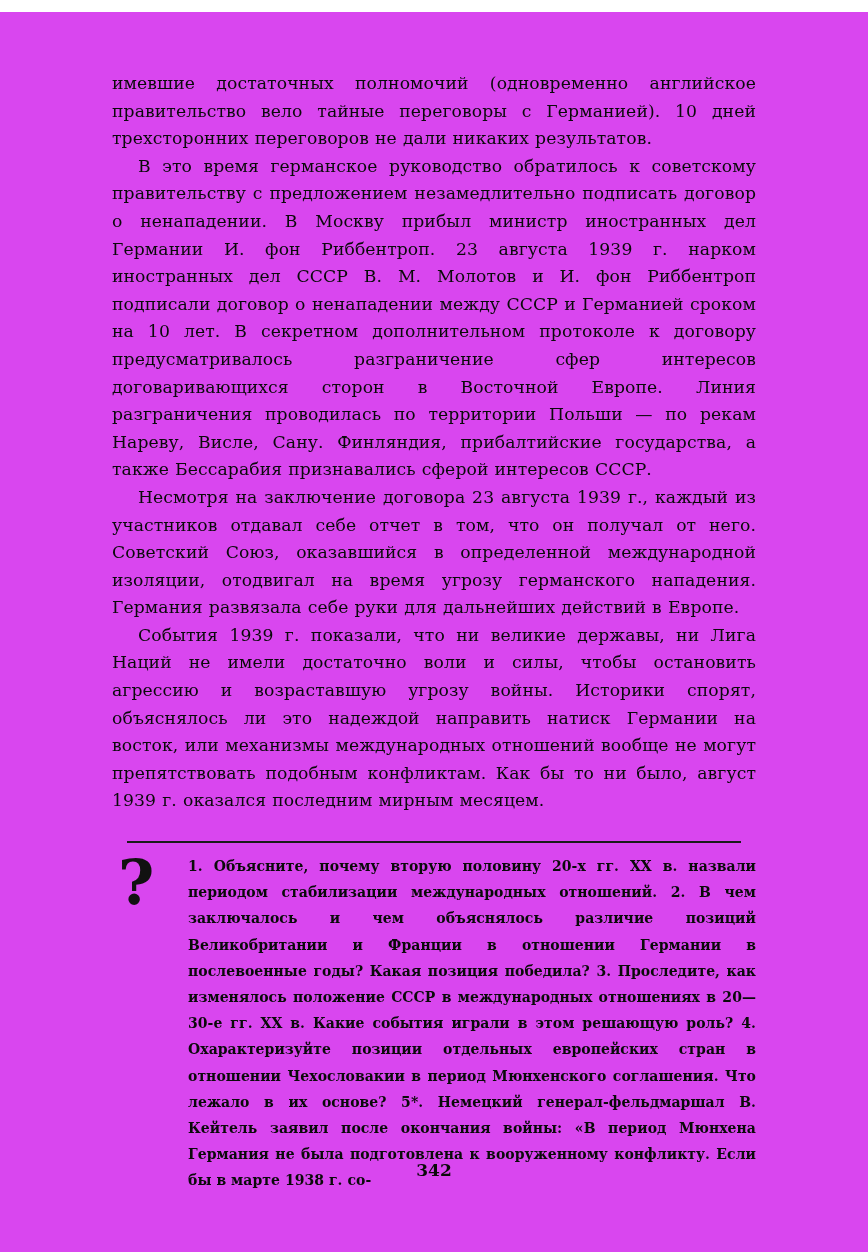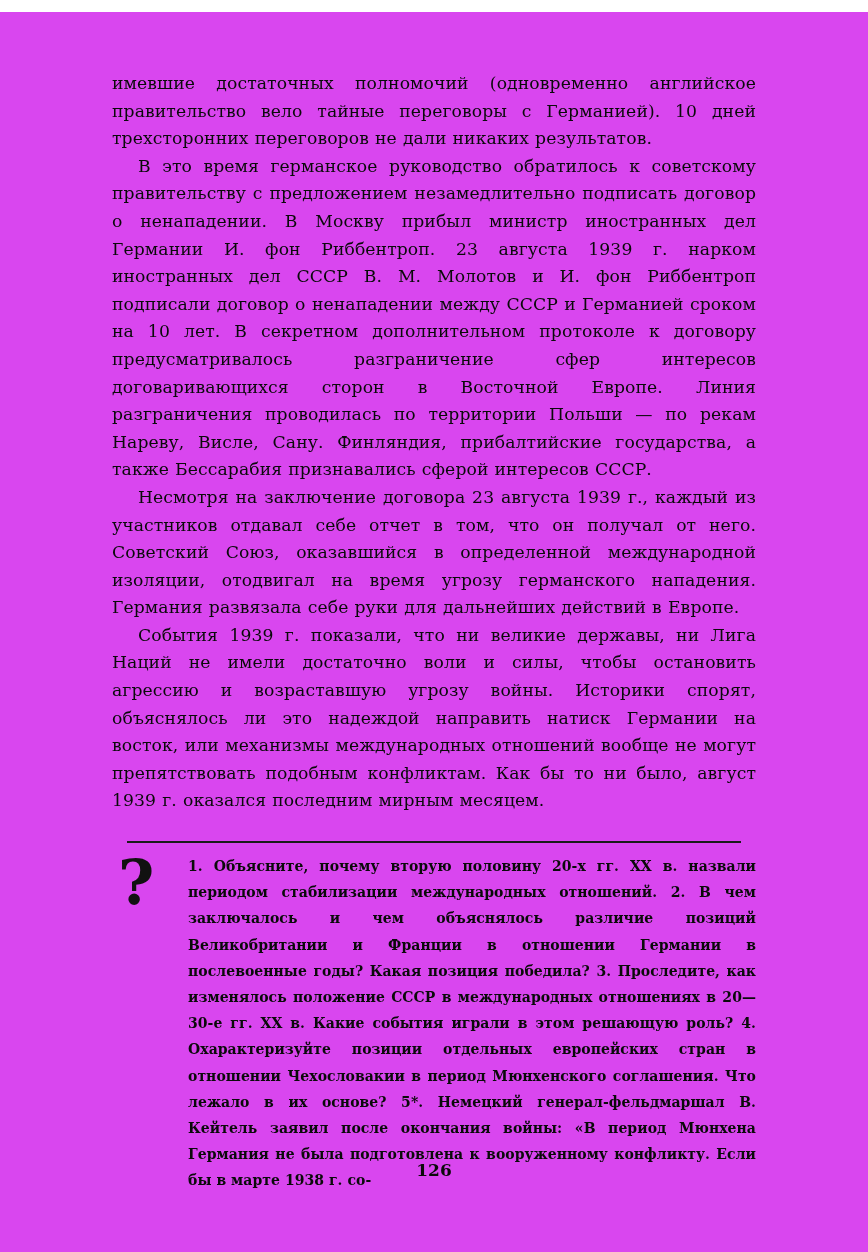--- a/index.html
+++ b/index.html
@@ -109,14 +109,14 @@
       <div class="rule"></div>
     </div>
 
     <div class="questions-block">
       <div class="qmark">?</div>
       <div class="questions-text">1. Объясните, почему вторую половину 20-х гг. XX в. назвали периодом стабилизации международных отношений. 2. В чем заключалось и чем объяснялось различие позиций Великобритании и Франции в отношении Германии в послевоенные годы? Какая позиция победила? 3. Проследите, как изменялось положение СССР в международных отношениях в 20—30-е гг. XX в. Какие события играли в этом решающую роль? 4. Охарактеризуйте позиции отдельных европейских стран в отношении Чехословакии в период Мюнхенского соглашения. Что лежало в их основе? 5*. Немецкий генерал-фельдмаршал В. Кейтель заявил после окончания войны: «В период Мюнхена Германия не была подготовлена к вооруженному конфликту. Если бы в марте 1938 г. со-</div>
     </div>
 
   </div>
 
-  <div class="page-number">126</div>
+  <div class="page-number">342</div>
 </div>
 
 </body></html>

